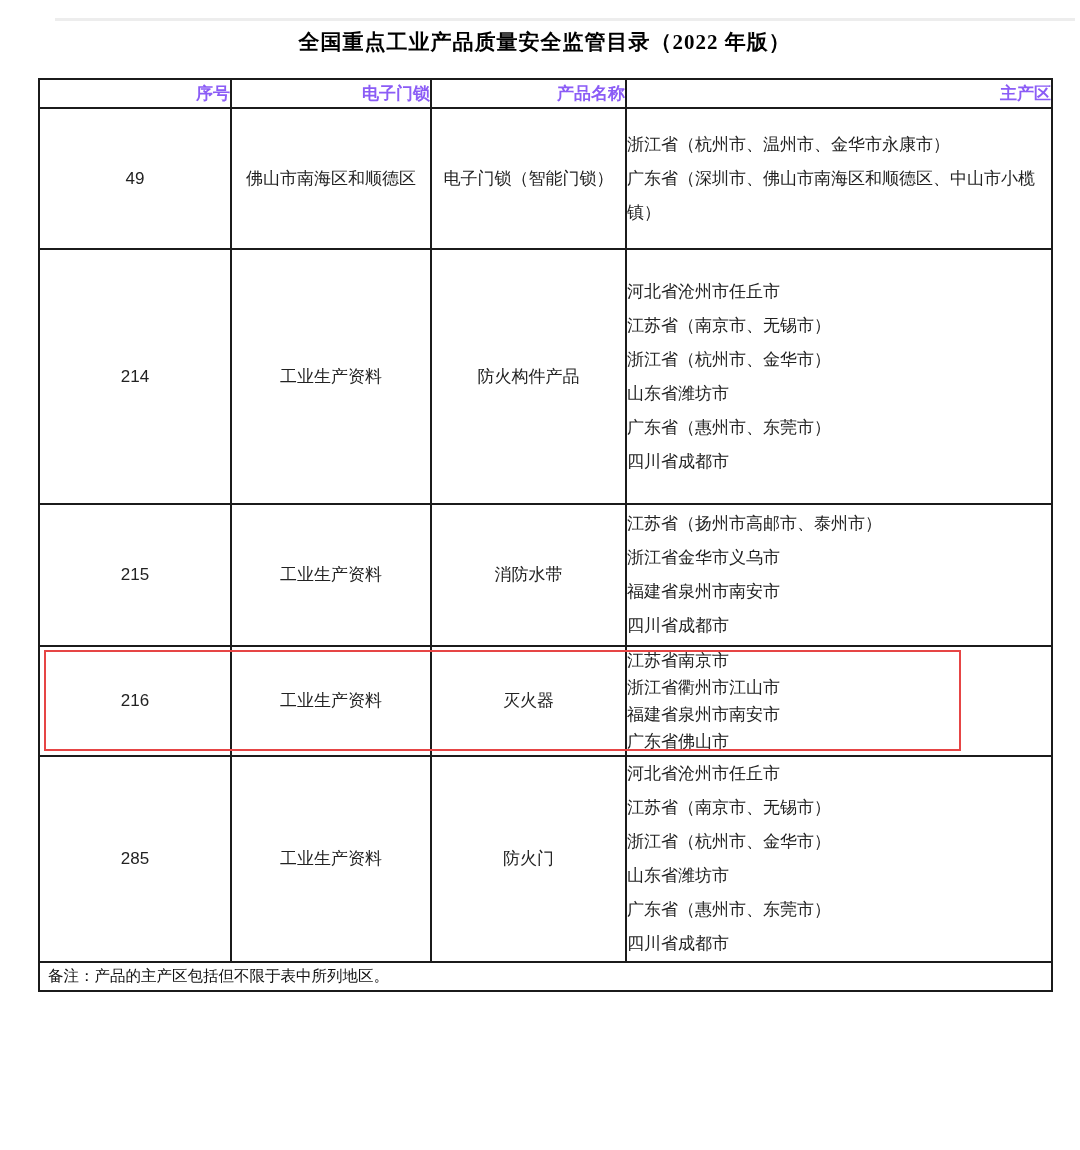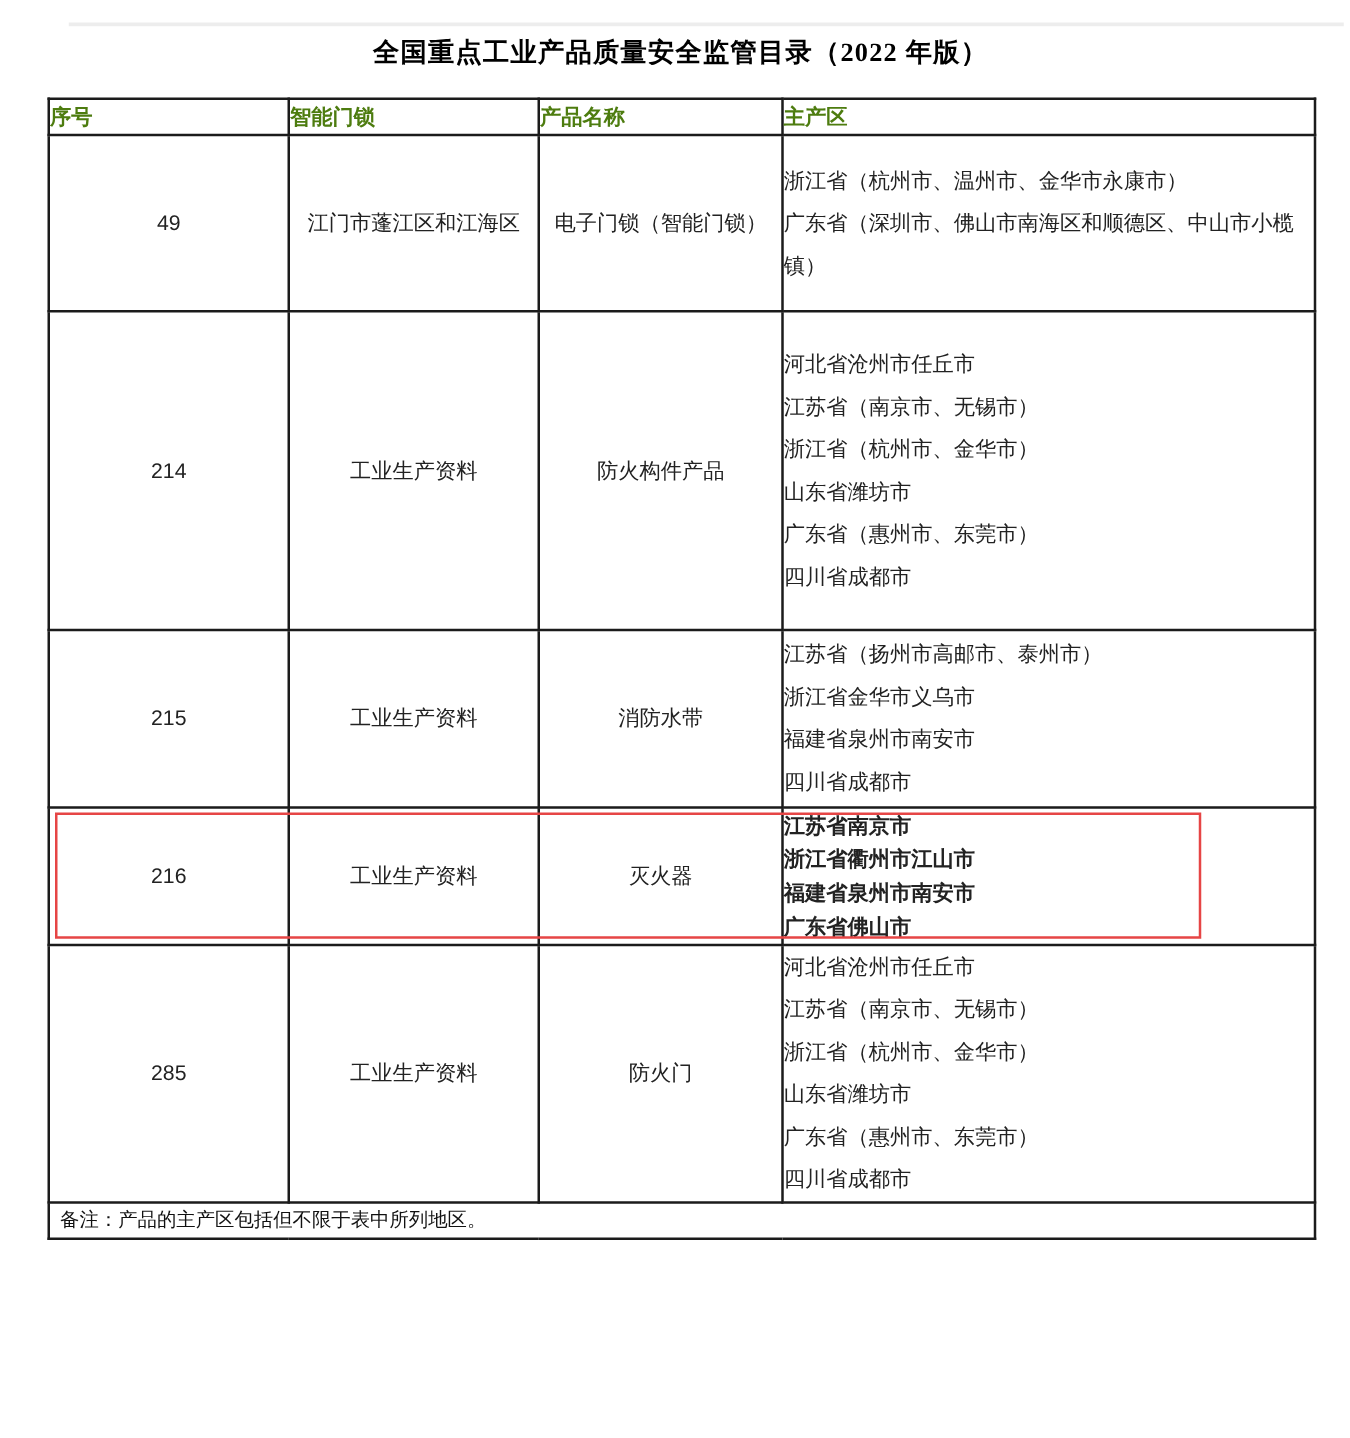--- a/index.html
+++ b/index.html
@@ -50,23 +50,23 @@
     color: #222222;
   }
   col.col-no   { width: 192px; }
   col.col-cat  { width: 200px; }
   col.col-prod { width: 195px; }
   col.col-reg  { width: 426px; }
   table.catalog thead th {
     height: 27px;
     font-size: 17px;
     font-weight: bold;
-    text-align: left;
-    vertical-align: middle;
-    color: #4d7c0f;
+    text-align: right;
+    vertical-align: middle;
+    color: #8b5cf6;
   }
   td.cell-no {
     text-align: center;
     vertical-align: middle;
     font-family: "Liberation Sans", sans-serif;
     font-size: 18px;
     color: #2b2b2b;
   }
   td.cell-category, td.cell-product {
     text-align: center;
@@ -78,21 +78,21 @@
     text-align: left;
     vertical-align: middle;
     padding: 4px 12px 4px 14px;
     line-height: 34px;
   }
   
   tbody tr:nth-child(1) { height: 141px; }
   tbody tr:nth-child(2) { height: 255px; }
   tbody tr:nth-child(3) { height: 142px; }
   tbody tr:nth-child(4) { height: 107px; }
-  tbody tr:nth-child(4) td.cell-regions { line-height: 27px; font-weight: bold; }
+  tbody tr:nth-child(4) td.cell-regions { line-height: 27px; }
   tbody tr:nth-child(5) { height: 86px; }
   tbody tr:nth-child(6) { height: 254px; }
   tfoot td.note-cell {
     height: 27px;
     font-size: 15.5px;
     text-align: left;
     vertical-align: middle;
     padding-left: 8px;
     color: #111111;
   }
@@ -118,29 +118,29 @@
 <table class="catalog">
   <colgroup>
     <col class="col-no">
       <col class="col-cat">
       <col class="col-prod">
       <col class="col-reg">
   </colgroup>
   <thead>
     <tr>
       <th>序号</th>
-      <th>智能门锁</th>
+      <th>电子门锁</th>
       <th>产品名称</th>
       <th>主产区</th>
     </tr>
   </thead>
   <tbody id="catalog-body">
   <tr>
     <td class="cell-no">49</td>
-    <td class="cell-category">江门市蓬江区和江海区</td>
+    <td class="cell-category">佛山市南海区和顺德区</td>
     <td class="cell-product">电子门锁（智能门锁）</td>
     <td class="cell-regions">
           <div class="region-line">浙江省（杭州市、温州市、金华市永康市）</div>
           <div class="region-line">广东省（深圳市、佛山市南海区和顺德区、中山市小榄镇）</div>
         </td>
   </tr>
 
   <tr>
     <td class="cell-no">214</td>
     <td class="cell-category">工业生产资料</td>

